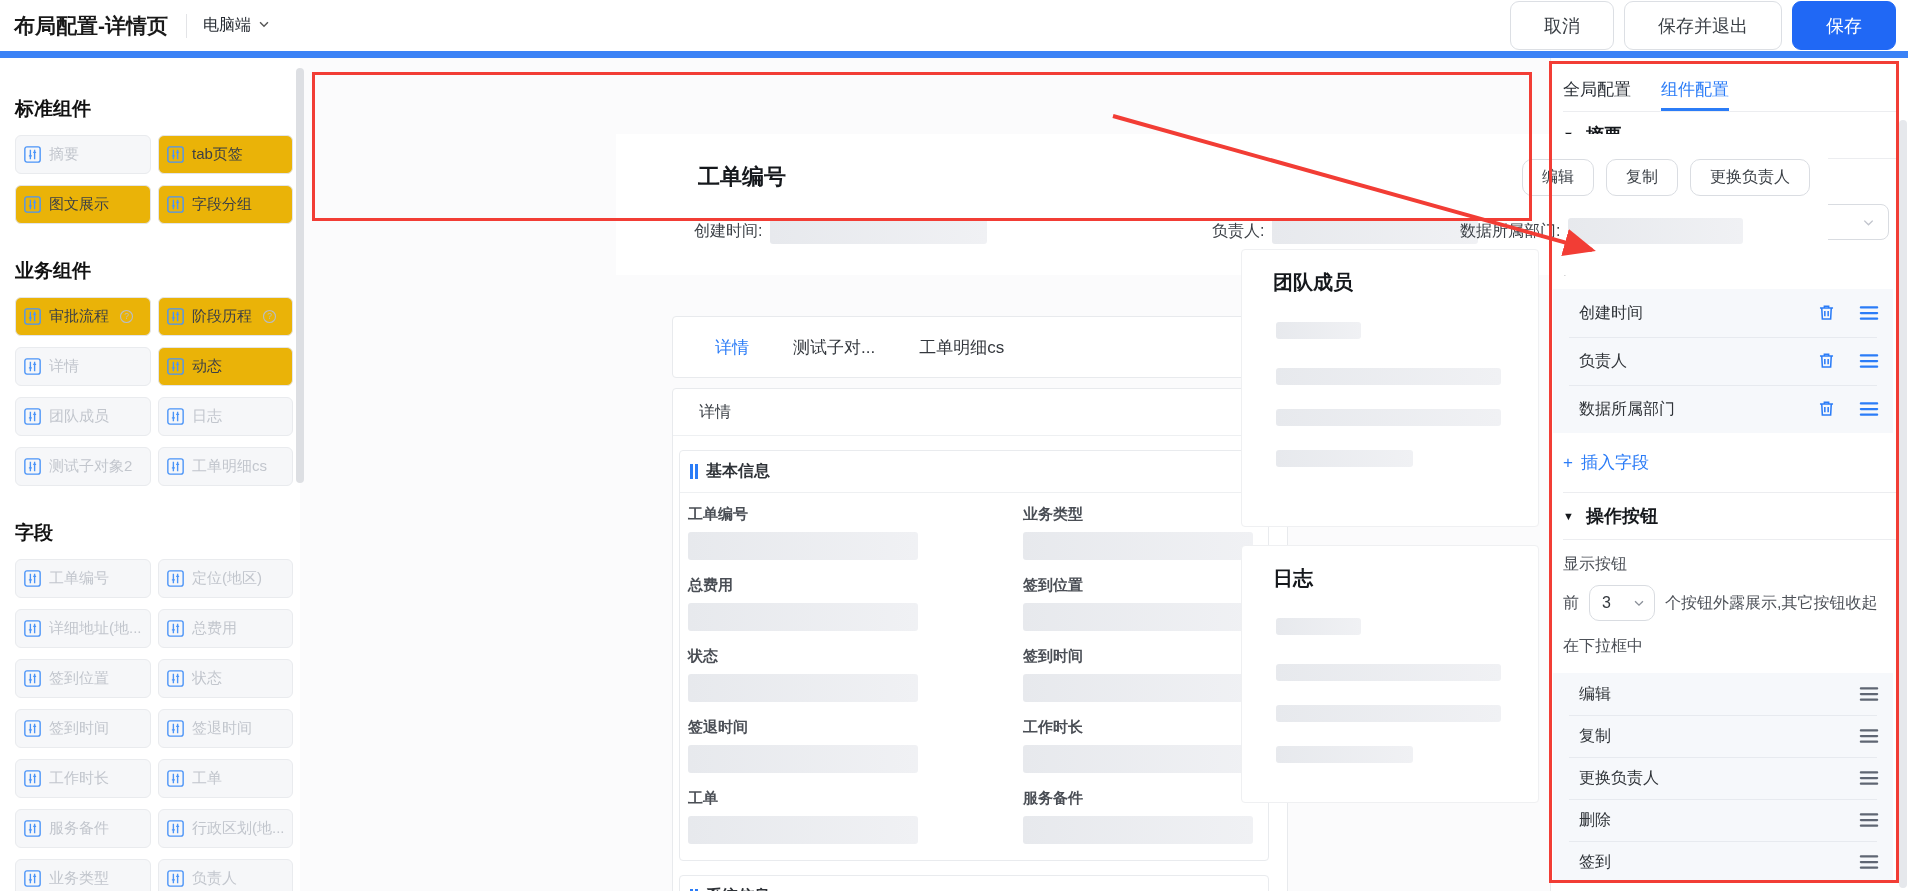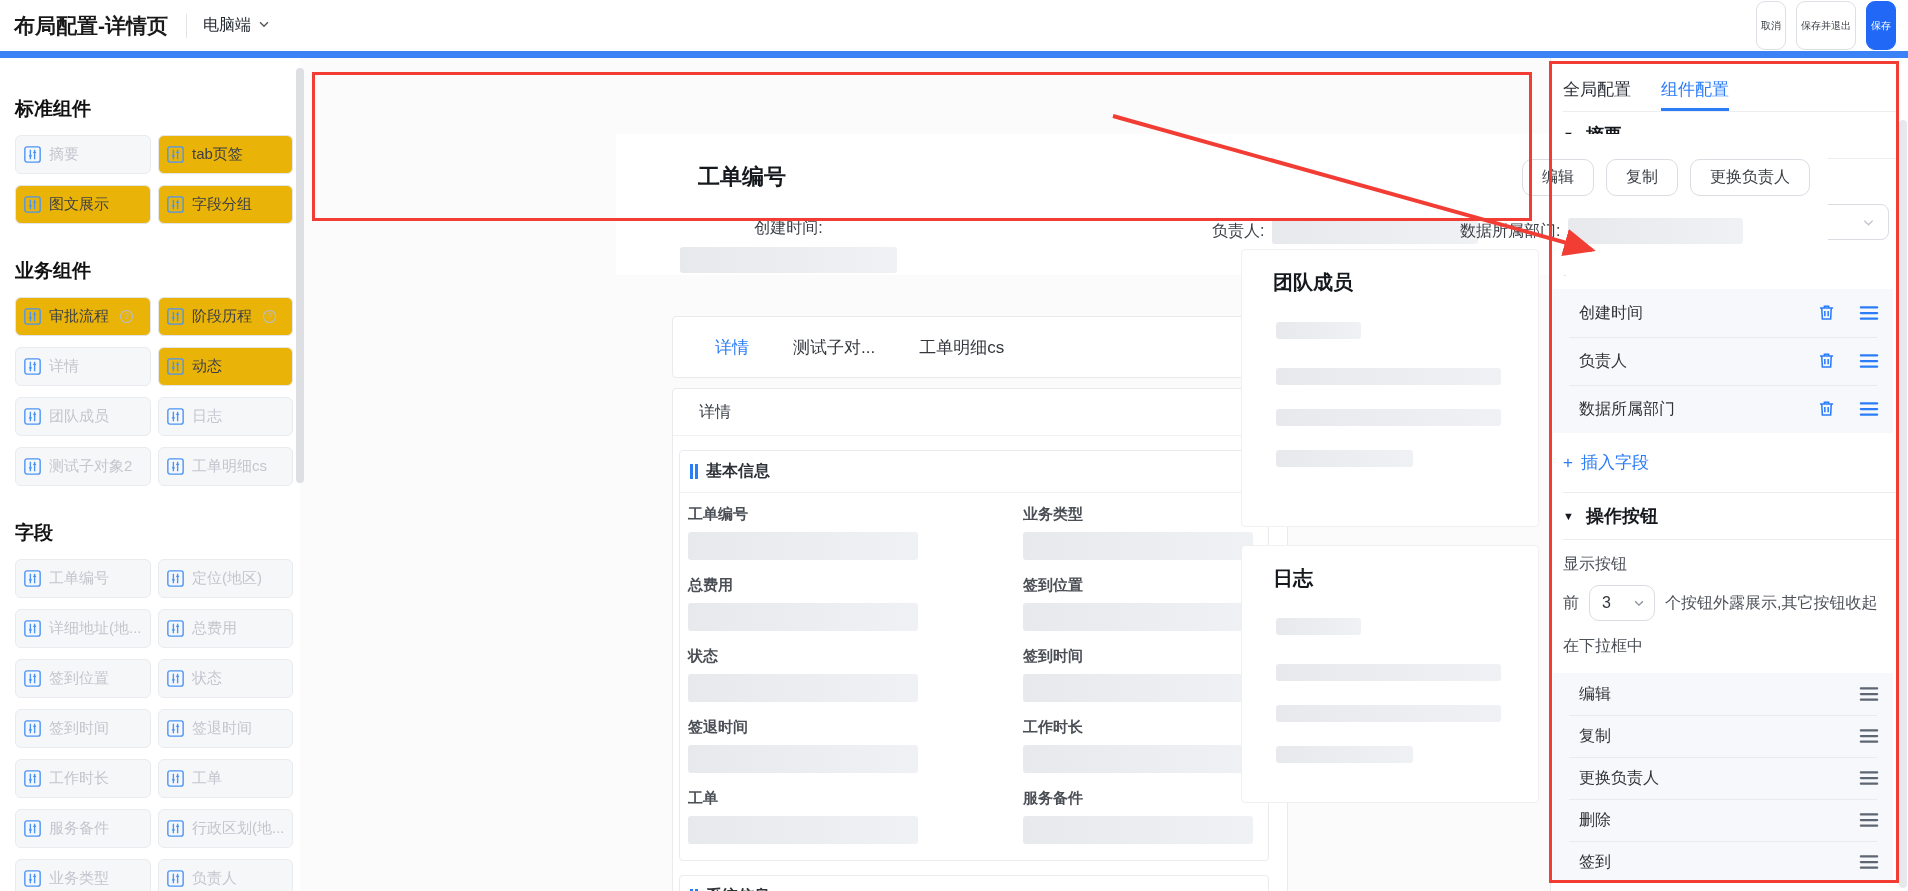--- a/index.html
+++ b/index.html
@@ -5,21 +5,21 @@
   * { margin:0; padding:0; box-sizing:border-box; }
   html,body { width:1908px; height:891px; background:#fff; font-family:"Liberation Sans","DejaVu Sans",sans-serif; color:#333; overflow:hidden; }
   #app { position:relative; width:1908px; height:891px; background:#fff; overflow:hidden; }
 
   
   .topbar { position:absolute; left:0; top:0; width:1908px; height:58px; background:#fff; border-bottom:7px solid #3b82f6; display:flex; align-items:center; z-index:5;}
   .tb-title { font-size:21px; font-weight:bold; color:#1a1a1a; margin-left:14px; }
   .tb-sep { width:1px; height:24px; background:#e3e4e7; margin:0 16px 0 18px; }
   .tb-device { font-size:16px; color:#2a2f36; display:flex; align-items:center; gap:6px; cursor:pointer;}
   .tb-right { margin-left:auto; display:flex; align-items:center; gap:10px; margin-right:12px; }
-  .btn { height:49px; padding:0 4px; border-radius:9px; font-size:10px; display:inline-flex; align-items:center; justify-content:center; cursor:pointer; }
+  .btn { height:49px; padding:0 33px; border-radius:9px; font-size:18px; display:inline-flex; align-items:center; justify-content:center; cursor:pointer; }
   .btn.outline { background:#fff; border:1px solid #dcdfe4; color:#3a3f45; }
   .btn.primary { background:#2068f5; border:1px solid #2068f5; color:#fff; }
 
   
   .sidebar { position:absolute; left:0; top:58px; width:300px; height:833px; background:#fff; padding:26px 0 0 15px; overflow:hidden; }
   .side-title { font-size:19px; font-weight:bold; color:#111; margin-bottom:13px;margin-top:12px; }
   .comp-grid { display:grid; grid-template-columns:136px 135px; column-gap:7px; row-gap:11px; margin-bottom:34px; }
   .comp { height:39px; border:1px solid #e3e5e9; border-radius:6px; background:#eab308; display:flex; align-items:center; gap:8px; padding:0 8px; font-size:15px; color:#3c4046; overflow:hidden; white-space:nowrap; cursor:grab; }
   .comp.disabled { background:#f6f7f9; border-color:#e9ebee; color:#c2c6cd; cursor:default; }
   .comp .lab { overflow:hidden; white-space:nowrap; flex:0 1 auto; }
@@ -374,21 +374,21 @@
   <div class="canvas">
 
     <div class="hdr-card">
       <div class="hdr-title">工单编号</div>
       <div class="hdr-actions">
         <div class="ob">编辑</div>
         <div class="ob">复制</div>
         <div class="ob">更换负责人</div>
       </div>
       <div class="hdr-fields">
-        <div class="hfield" style="left:64px;flex-direction:column;">
+        <div class="hfield" style="left:78px;">
             <span>创建时间:</span>
             <span class="skel" style="width:217px;height:26px;"></span>
           </div>
         <div class="hfield" style="left:596px;">
             <span>负责人:</span>
             <span class="skel" style="width:206px;height:26px;"></span>
           </div>
         <div class="hfield" style="left:844px;">
             <span>数据所属部门:</span>
             <span class="skel" style="width:175px;height:26px;"></span>

